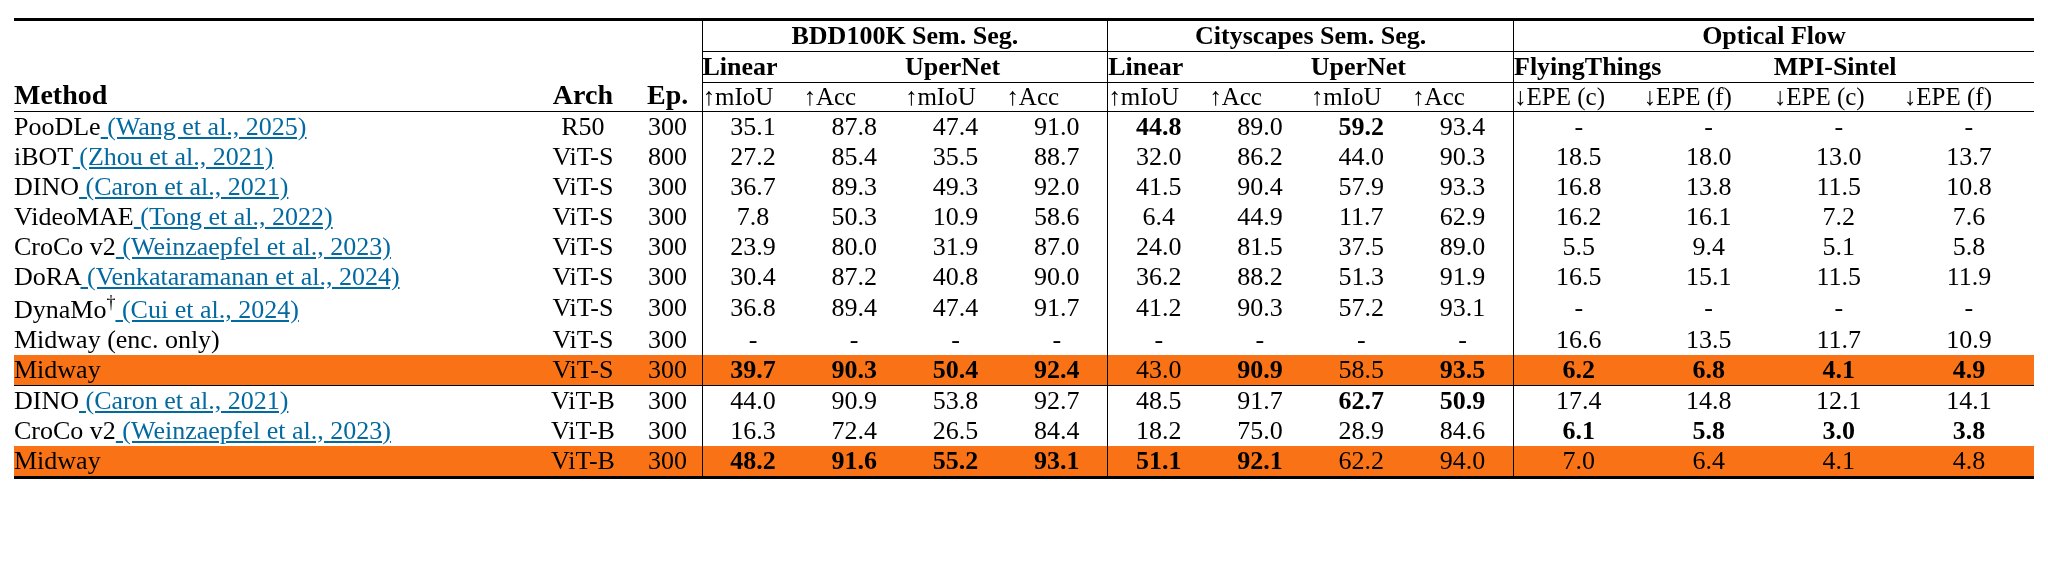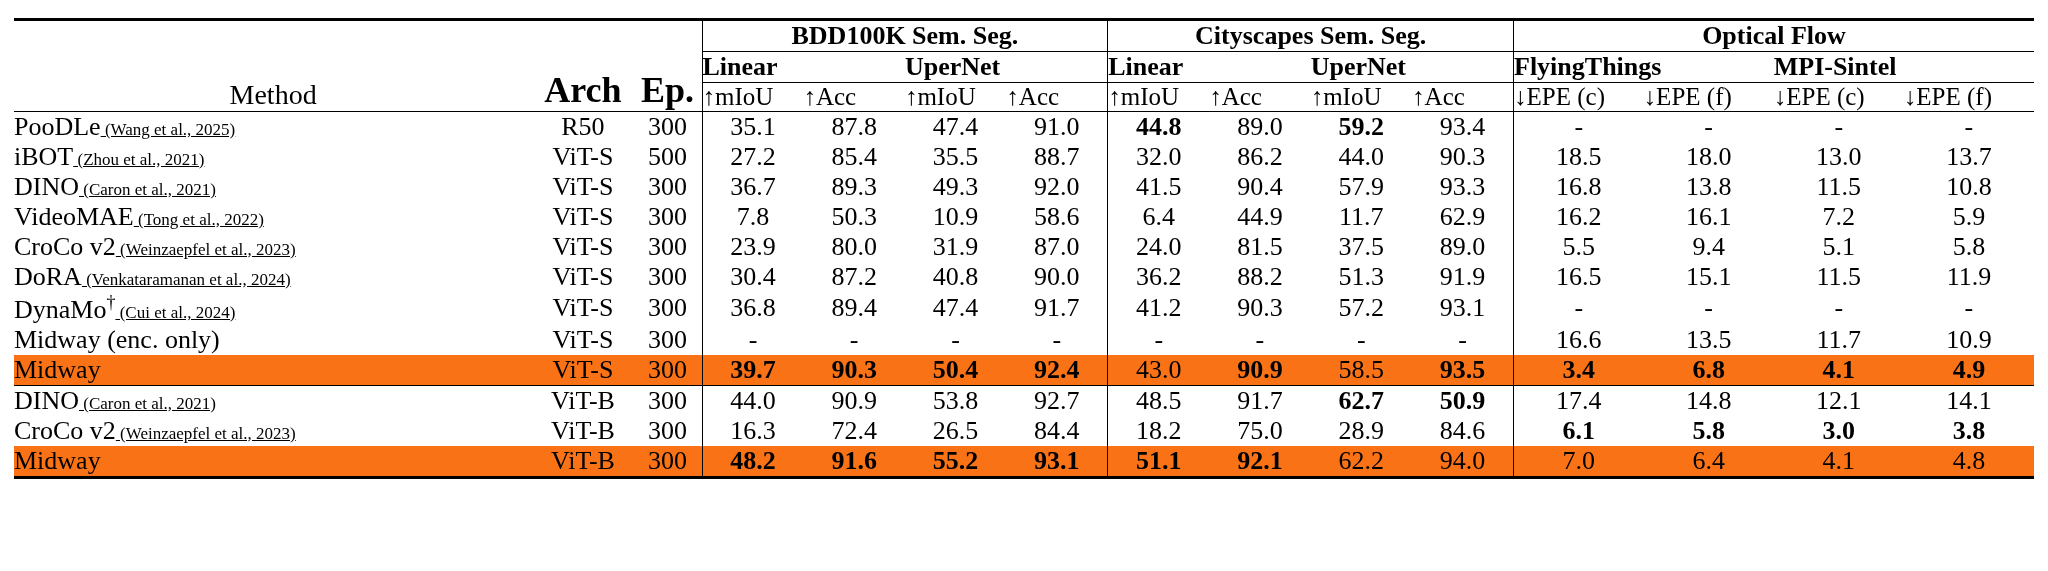--- a/index.html
+++ b/index.html
@@ -56,30 +56,30 @@
     border-bottom: 1.4px solid #000;
   }
   .metric-head th {
     font-weight: normal;
     text-align: left;
     font-size: 25px;
     padding-bottom: 7px;
     padding-top: 2px;
   }
   th.method-col {
-    text-align: center;
-    font-weight: normal;
+    text-align: left;
+    font-weight: bold;
     font-size: 28px;
     vertical-align: bottom;
     padding-bottom: 7px;
   }
   th.arch-col, th.ep-col {
     text-align: center;
     font-weight: bold;
-    font-size: 36px;
+    font-size: 28px;
     vertical-align: bottom;
     padding-bottom: 7px;
   }
 
   td.method {
     text-align: left;
     font-size: 26px;
     padding: 1.5px 0 1.5px 2px;
   }
   td.arch, td.ep {
@@ -88,23 +88,23 @@
   }
   td.num {
     text-align: center;
     font-size: 26px;
   }
   td.bold, th.bold { font-weight: bold; text-align: center; }
 
   .vsep { border-left: 1.4px solid #000; }
 
   .cite {
-    color: #000000;
+    color: #0369a1;
     text-decoration: underline;
-    font-size: 17px;
+    font-size: 26px;
   }
   .rowhl td { background: #f97316; }
 
   .sup { font-size: 18px; vertical-align: super; }
 
   col.c-method { width: 470px; }
   col.c-arch { width: 92px; }
   col.c-ep { width: 62px; }
   col.c-n { width: 92px; }
   col.c-of { width: 118px; }
@@ -189,21 +189,21 @@
           <td class="num bold">59.2</td>
           <td class="num">93.4</td>
           <td class="num vsep">-</td>
           <td class="num">-</td>
           <td class="num">-</td>
           <td class="num">-</td>
         </tr>
         <tr>
           <td class="method"><span>iBOT</span><span class="cite"> (Zhou et al., 2021)</span></td>
           <td class="arch">ViT-S</td>
-          <td class="ep">500</td>
+          <td class="ep">800</td>
           <td class="num vsep">27.2</td>
           <td class="num">85.4</td>
           <td class="num">35.5</td>
           <td class="num">88.7</td>
           <td class="num vsep">32.0</td>
           <td class="num">86.2</td>
           <td class="num">44.0</td>
           <td class="num">90.3</td>
           <td class="num vsep">18.5</td>
           <td class="num">18.0</td>
@@ -235,21 +235,21 @@
           <td class="num">50.3</td>
           <td class="num">10.9</td>
           <td class="num">58.6</td>
           <td class="num vsep">6.4</td>
           <td class="num">44.9</td>
           <td class="num">11.7</td>
           <td class="num">62.9</td>
           <td class="num vsep">16.2</td>
           <td class="num">16.1</td>
           <td class="num">7.2</td>
-          <td class="num">5.9</td>
+          <td class="num">7.6</td>
         </tr>
         <tr>
           <td class="method"><span>CroCo v2</span><span class="cite"> (Weinzaepfel et al., 2023)</span></td>
           <td class="arch">ViT-S</td>
           <td class="ep">300</td>
           <td class="num vsep">23.9</td>
           <td class="num">80.0</td>
           <td class="num">31.9</td>
           <td class="num">87.0</td>
           <td class="num vsep">24.0</td>
@@ -317,21 +317,21 @@
           <td class="arch">ViT-S</td>
           <td class="ep">300</td>
           <td class="num bold vsep">39.7</td>
           <td class="num bold">90.3</td>
           <td class="num bold">50.4</td>
           <td class="num bold">92.4</td>
           <td class="num vsep">43.0</td>
           <td class="num bold">90.9</td>
           <td class="num">58.5</td>
           <td class="num bold">93.5</td>
-          <td class="num bold vsep">3.4</td>
+          <td class="num bold vsep">6.2</td>
           <td class="num bold">6.8</td>
           <td class="num bold">4.1</td>
           <td class="num bold">4.9</td>
         </tr>
         <tr class="rule-mid">
           <td colspan="15"></td>
         </tr>
         <tr>
           <td class="method"><span>DINO</span><span class="cite"> (Caron et al., 2021)</span></td>
           <td class="arch">ViT-B</td>

